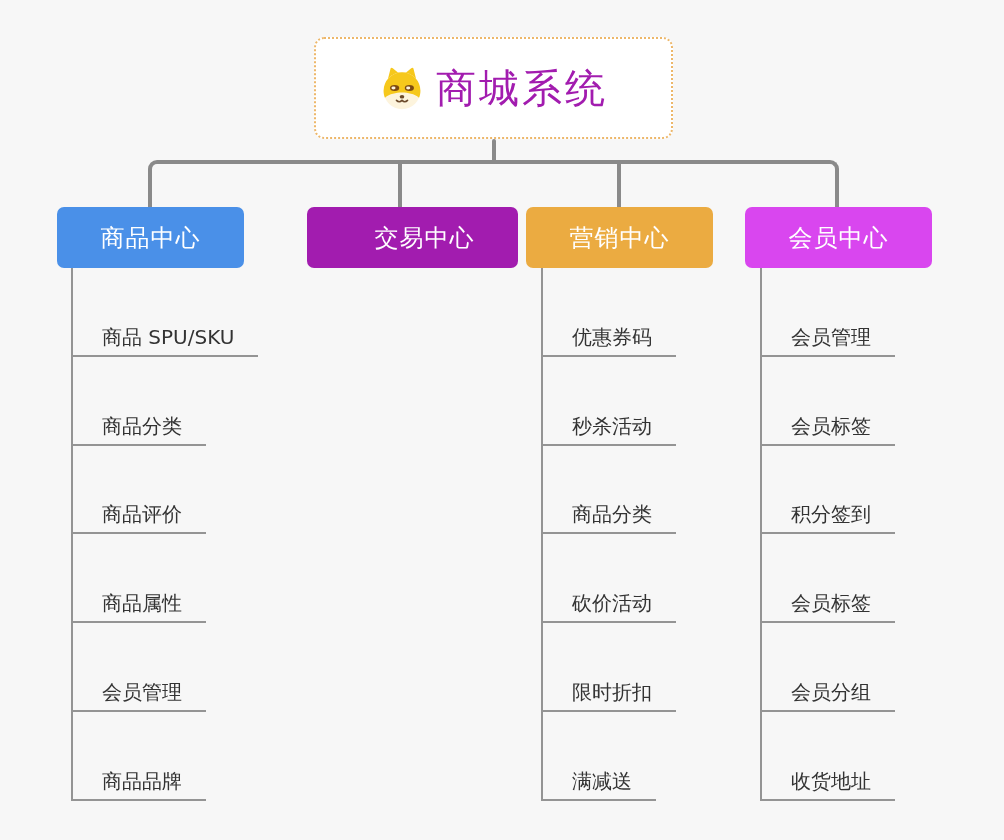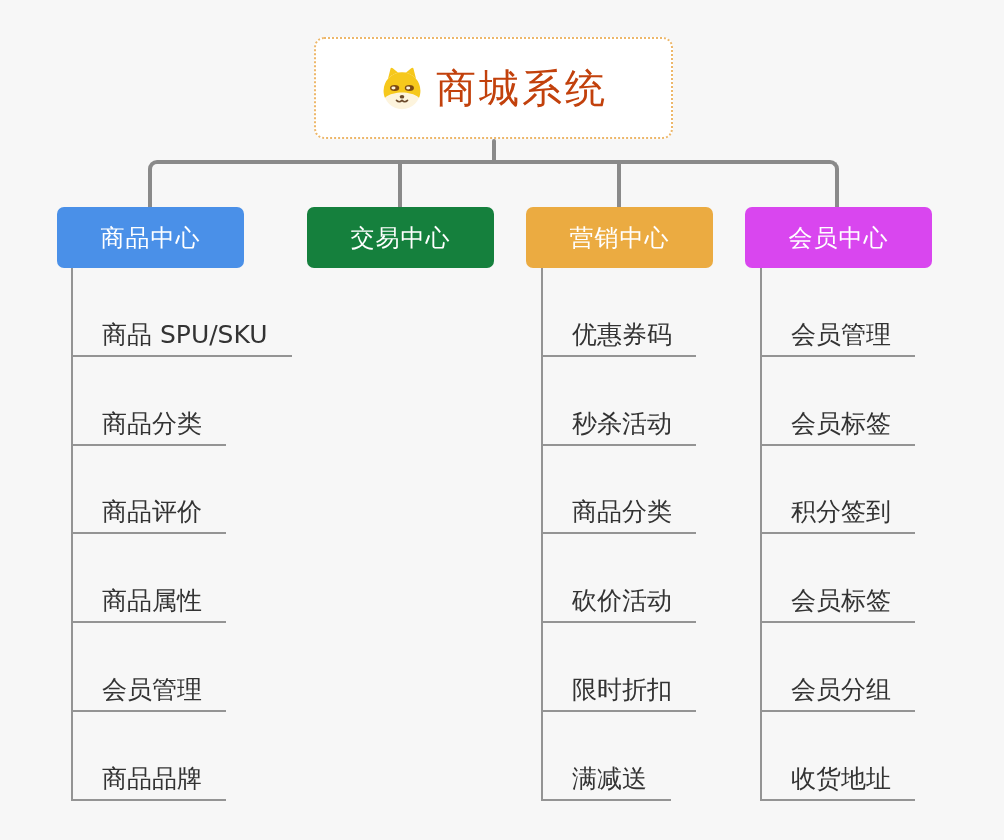--- a/index.html
+++ b/index.html
@@ -74,21 +74,21 @@
   .col-1{left:321px;}
   .col-2{left:541px;}
   .col-3{left:760px;}
   .leaf{
     flex:1;
     display:flex;align-items:flex-end;
   }
   .leaf-label{
     display:block;
     width:max-content;
-    font-size:25px;color:#333333;
+    font-size:20px;color:#333333;
     padding:0 24px 4px 31px;
     border-bottom:2px solid #949494;
     white-space:nowrap;
   }
 </style>
 </head>
 <body>
 
 <div class="canvas">
 
@@ -100,30 +100,30 @@
         <circle cx="50" cy="56" r="40" fill="#fdf4dd"></circle>
         <path d="M10 56 a40 40 0 0 1 80 0 c0 6 -1 11 -3 15 c-10 -8 -24 -11 -37 -11 c-13 0 -27 3 -37 11 c-2 -4 -3 -9 -3 -15 z" fill="#f6c81c"></path>
         <ellipse cx="34" cy="50" rx="10" ry="6.5" fill="#7c4a12"></ellipse>
         <ellipse cx="66" cy="50" rx="10" ry="6.5" fill="#7c4a12"></ellipse>
         <ellipse cx="31.5" cy="50" rx="4.5" ry="3.2" fill="#fdf4dd"></ellipse>
         <ellipse cx="63.5" cy="50" rx="4.5" ry="3.2" fill="#fdf4dd"></ellipse>
         <ellipse cx="50" cy="69" rx="5" ry="4" fill="#6b4a2b"></ellipse>
         <path d="M38 77 q6 6 12 0 q6 6 12 0" stroke="#6b4a2b" stroke-width="3.5" fill="none" stroke-linecap="round"></path>
       </svg>
     </span>
-    <span class="root-title" style="color: #c2410c;">商城系统</span>
+    <span class="root-title" style="color: #a21caf;">商城系统</span>
   </div>
 
   <div class="conn conn-stub"></div>
   <div class="conn-bracket"></div>
   <div class="conn conn-drop-2"></div>
   <div class="conn conn-drop-3"></div>
 
   <div class="branch-box bb-0" style="background-color: rgb(74, 144, 232);">商品中心</div>
-  <div class="branch-box bb-1" style="background-color: #15803d;">交易中心</div>
+  <div class="branch-box bb-1" style="background-color: #a21caf; padding-left: 24px;">交易中心</div>
   <div class="branch-box bb-2" style="background-color: rgb(235, 171, 65);">营销中心</div>
   <div class="branch-box bb-3" style="background-color: #d946ef;">会员中心</div>
 
   <div class="col col-0">
     <div class="leaf">
         <span class="leaf-label">商品 SPU/SKU</span>
       </div>
     <div class="leaf">
         <span class="leaf-label">商品分类</span>
       </div>

